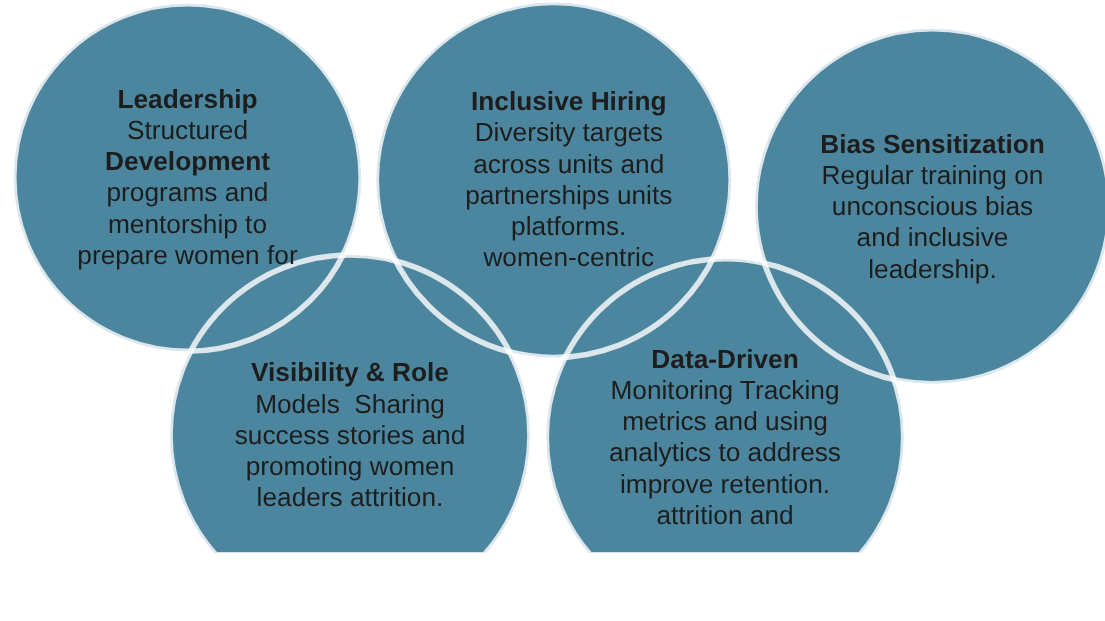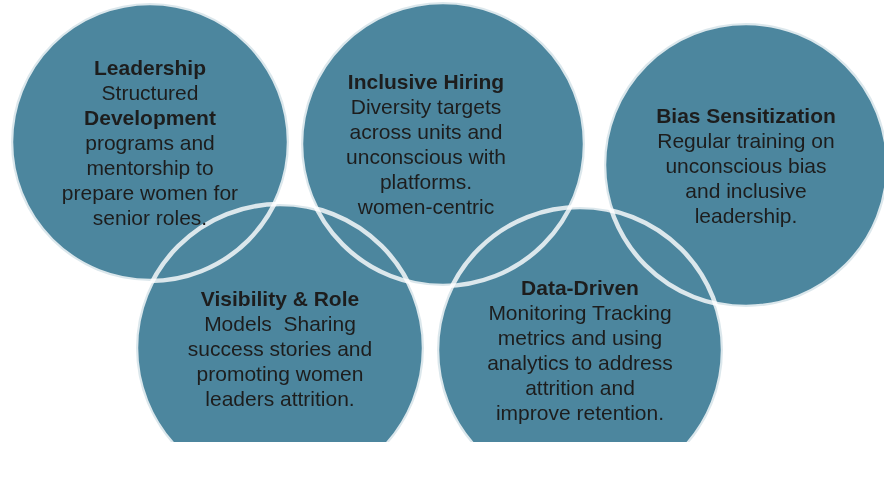--- a/index.html
+++ b/index.html
@@ -36,21 +36,21 @@
     color: #1d1d1d;
     font-size: 21px;
     line-height: 25px;
     pointer-events: none;
   }
   .ln { white-space: pre; }
   .ln.b { font-weight: 700; }
 
   
   .t1 { left: 11px;  top: 3px;   width: 278px; height: 278px; }
-  .t2 { left: 284px; top: 2px;   width: 284px; height: 284px; text-align: right; }
+  .t2 { left: 313px; top: 2px;   width: 284px; height: 284px; text-align: right; }
   .t3 { left: 604px; top: 23px;  width: 284px; height: 284px; }
   .t4 { left: 136px; top: 204px; width: 288px; height: 288px; }
   .t5 { left: 437px; top: 207px; width: 286px; height: 286px; }
 </style>
 </head>
 <body>
 
 <div class="canvas">
 
   <svg class="circles-svg" width="884" height="497" viewBox="0 0 884 497">
@@ -68,28 +68,27 @@
     <circle class="cstroke" cx="580" cy="350" r="143"></circle>
   </svg>
 
   <div class="ctext t1">
     <div class="ln b">Leadership</div>
     <div class="ln">Structured</div>
     <div class="ln b">Development</div>
     <div class="ln">programs and</div>
     <div class="ln">mentorship to</div>
     <div class="ln">prepare women for</div>
-    <div class="ln">senior roles.</div>
   </div>
 
   <div class="ctext t2">
     <div class="ln b">Inclusive Hiring</div>
     <div class="ln">Diversity targets</div>
     <div class="ln">across units and</div>
-    <div class="ln">unconscious with</div>
+    <div class="ln">partnerships units</div>
     <div class="ln">platforms.</div>
     <div class="ln">women-centric</div>
   </div>
 
   <div class="ctext t3">
     <div class="ln b">Bias Sensitization</div>
     <div class="ln">Regular training on</div>
     <div class="ln">unconscious bias</div>
     <div class="ln">and inclusive</div>
     <div class="ln">leadership.</div>
@@ -101,17 +100,17 @@
     <div class="ln">success stories and</div>
     <div class="ln">promoting women</div>
     <div class="ln">leaders attrition.</div>
   </div>
 
   <div class="ctext t5">
     <div class="ln b">Data-Driven</div>
     <div class="ln">Monitoring Tracking</div>
     <div class="ln">metrics and using</div>
     <div class="ln">analytics to address</div>
+    <div class="ln">improve retention.</div>
     <div class="ln">attrition and</div>
-    <div class="ln">improve retention.</div>
   </div>
 
 </div>
 
 </body></html>

